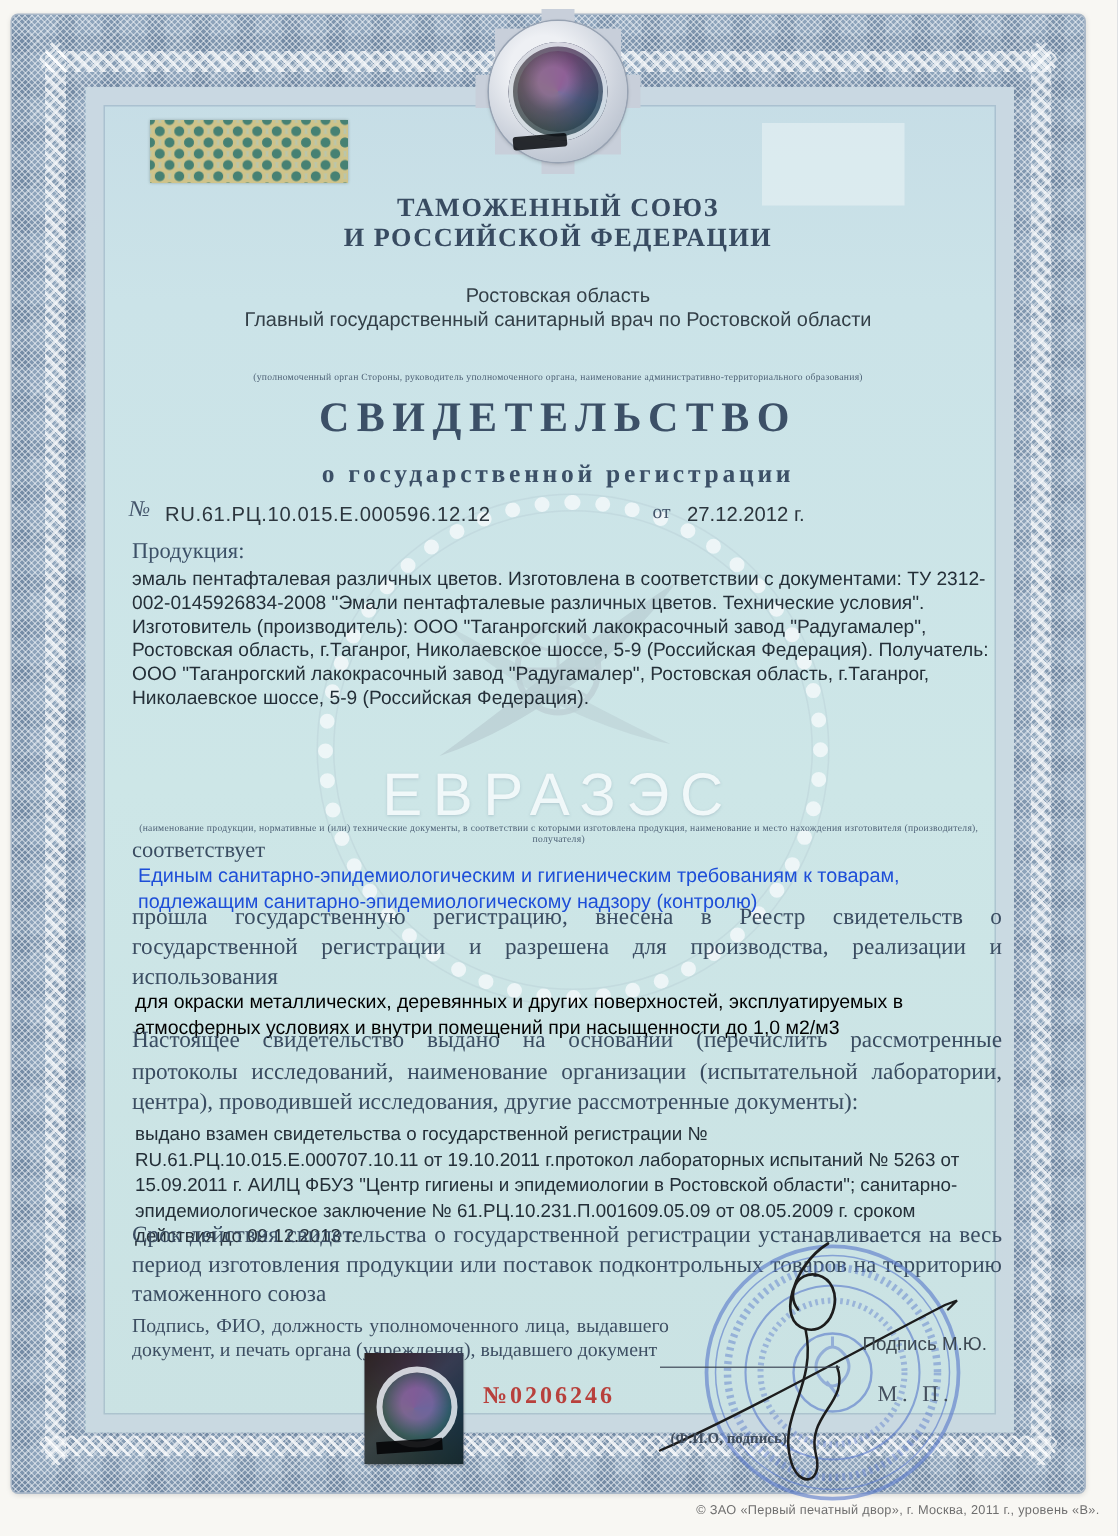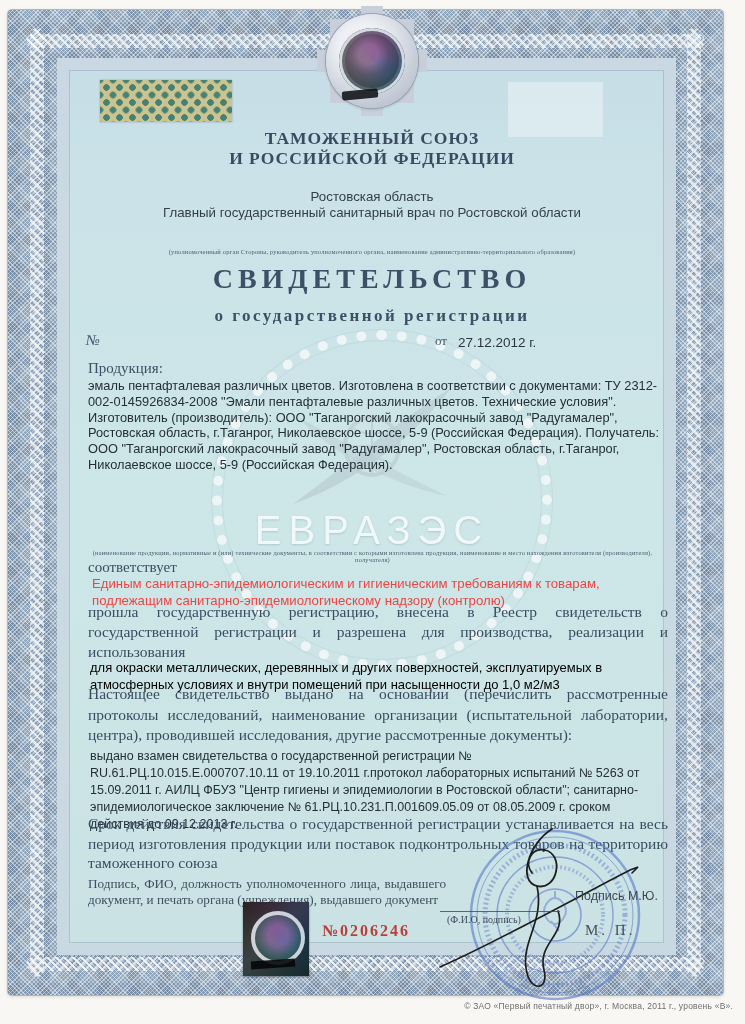--- a/index.html
+++ b/index.html
@@ -127,36 +127,36 @@
   .sans { font-family:"Liberation Sans","DejaVu Sans",sans-serif; }
   .no-sign   { position:absolute; left:86px;  top:332px; font-style:italic; font-size:15px; color:#44556b; }
   .no-value  { position:absolute; left:110px; top:335px; font-size:13.5px; color:#2c363e; letter-spacing:.4px; }
   .from-sign { position:absolute; left:435px; top:333px; font-size:13px; color:#44556b; }
   .from-date { position:absolute; left:458px; top:335px; font-size:13.5px; color:#2c363e; }
 
   .prod-label { position:absolute; left:88px; top:360px; font-size:15px; color:#3c5067;font-family:Liberation Serif, serif; }
   .prod-text  { position:absolute; left:88px; top:378px; width:580px; font-size:12.8px; line-height:15.8px; color:#242f38; }
 
   .compl-label { position:absolute; left:88px; top:559px; font-size:15px; color:#3a4c61; }
-  .compl-text  { position:absolute; left:92px; top:576px; width:565px; font-size:13.2px; line-height:16.5px; color:#ef4444; }
+  .compl-text  { position:absolute; left:92px; top:576px; width:565px; font-size:13.2px; line-height:16.5px; color:#1d4ed8; }
 
   .serif-par { position:absolute; left:88px; width:580px; font-size:15.5px; color:#3a4c61; text-align:justify; }
   .reg-text   { top:602px; line-height:20px; }
   .basis-text { top:684px; line-height:20.5px; }
   .valid-text { top:814px; line-height:19.5px; }
 
   .usage-text { position:absolute; left:90px; top:660px; width:572px; font-size:13px; line-height:16.5px; color:#000000; }
   .docs-text  { position:absolute; left:90px; top:748px; width:562px; font-size:12.5px; line-height:17px; color:#242f38; }
 
   .sign-label { position:absolute; left:88px; top:876px; width:358px; font-size:13.2px; line-height:15.5px; color:#3e4f63; text-align:justify; }
   .serial     { position:absolute; left:322px; top:922px; font-weight:bold; font-size:16px; letter-spacing:2px; color:#b8403c; }
 
   .signer-name { position:absolute; left:575px; top:889px; font-family:"Liberation Sans","DejaVu Sans",sans-serif; font-size:12.5px; color:#3d4852; }
   .sig-rule    { position:absolute; left:440px; top:911px; width:120px; height:1px; background:rgba(60,70,85,.8); }
-  .sig-caption { position:absolute; left:447px; top:914px; font-size:10px; color:#3f4c5c; }
+  .sig-caption { position:absolute; left:447px; top:954px; font-size:10px; color:#3f4c5c;font-weight:bold; }
   .seal-abbr   { position:absolute; left:585px; top:922px; font-size:15px; letter-spacing:3px; color:#44505e; }
 
   .stamp { position:absolute; left:465px; top:825px; width:180px; height:180px; opacity:.62; }
   .signature { position:absolute; left:425px; top:815px; width:235px; height:200px; }
 
   .footer {
     position:absolute; right:12px; top:1001px;
     font-family:"Liberation Sans","DejaVu Sans",sans-serif;
     font-size:8.5px; color:#6f6f6f; letter-spacing:.2px;
   }
@@ -201,20 +201,21 @@
   <div class="center-col hdr-auth">
     <div>Ростовская область</div>
     <div>Главный государственный санитарный врач по Ростовской области</div>
   </div>
   <div class="fine-note note1">(уполномоченный орган Стороны, руководитель уполномоченного органа, наименование административно-территориального образования)</div>
 
   <div class="center-col title-main">СВИДЕТЕЛЬСТВО</div>
   <div class="center-col title-sub">о государственной регистрации</div>
 
   <div class="no-sign">№</div>
+  <div class="no-value sans">RU.61.РЦ.10.015.Е.000596.12.12</div>
   <div class="from-sign">от</div>
   <div class="from-date sans">27.12.2012 г.</div>
 
   <div class="prod-label">Продукция:</div>
   <div class="prod-text sans">эмаль пентафталевая различных цветов. Изготовлена в соответствии с документами: ТУ 2312-002-0145926834-2008 "Эмали пентафталевые различных цветов. Технические условия". Изготовитель (производитель): ООО "Таганрогский лакокрасочный завод "Радугамалер", Ростовская область, г.Таганрог, Николаевское шоссе, 5-9 (Российская Федерация).  Получатель: ООО "Таганрогский лакокрасочный завод "Радугамалер", Ростовская область, г.Таганрог, Николаевское шоссе, 5-9 (Российская Федерация).</div>
   <div class="fine-note note2">(наименование продукции, нормативные и (или) технические документы, в соответствии с которыми изготовлена продукция, наименование и место нахождения изготовителя (производителя), получателя)</div>
 
   <div class="compl-label">соответствует</div>
   <div class="compl-text sans">Единым санитарно-эпидемиологическим и гигиеническим требованиям к товарам, подлежащим санитарно-эпидемиологическому надзору (контролю)</div>
 

